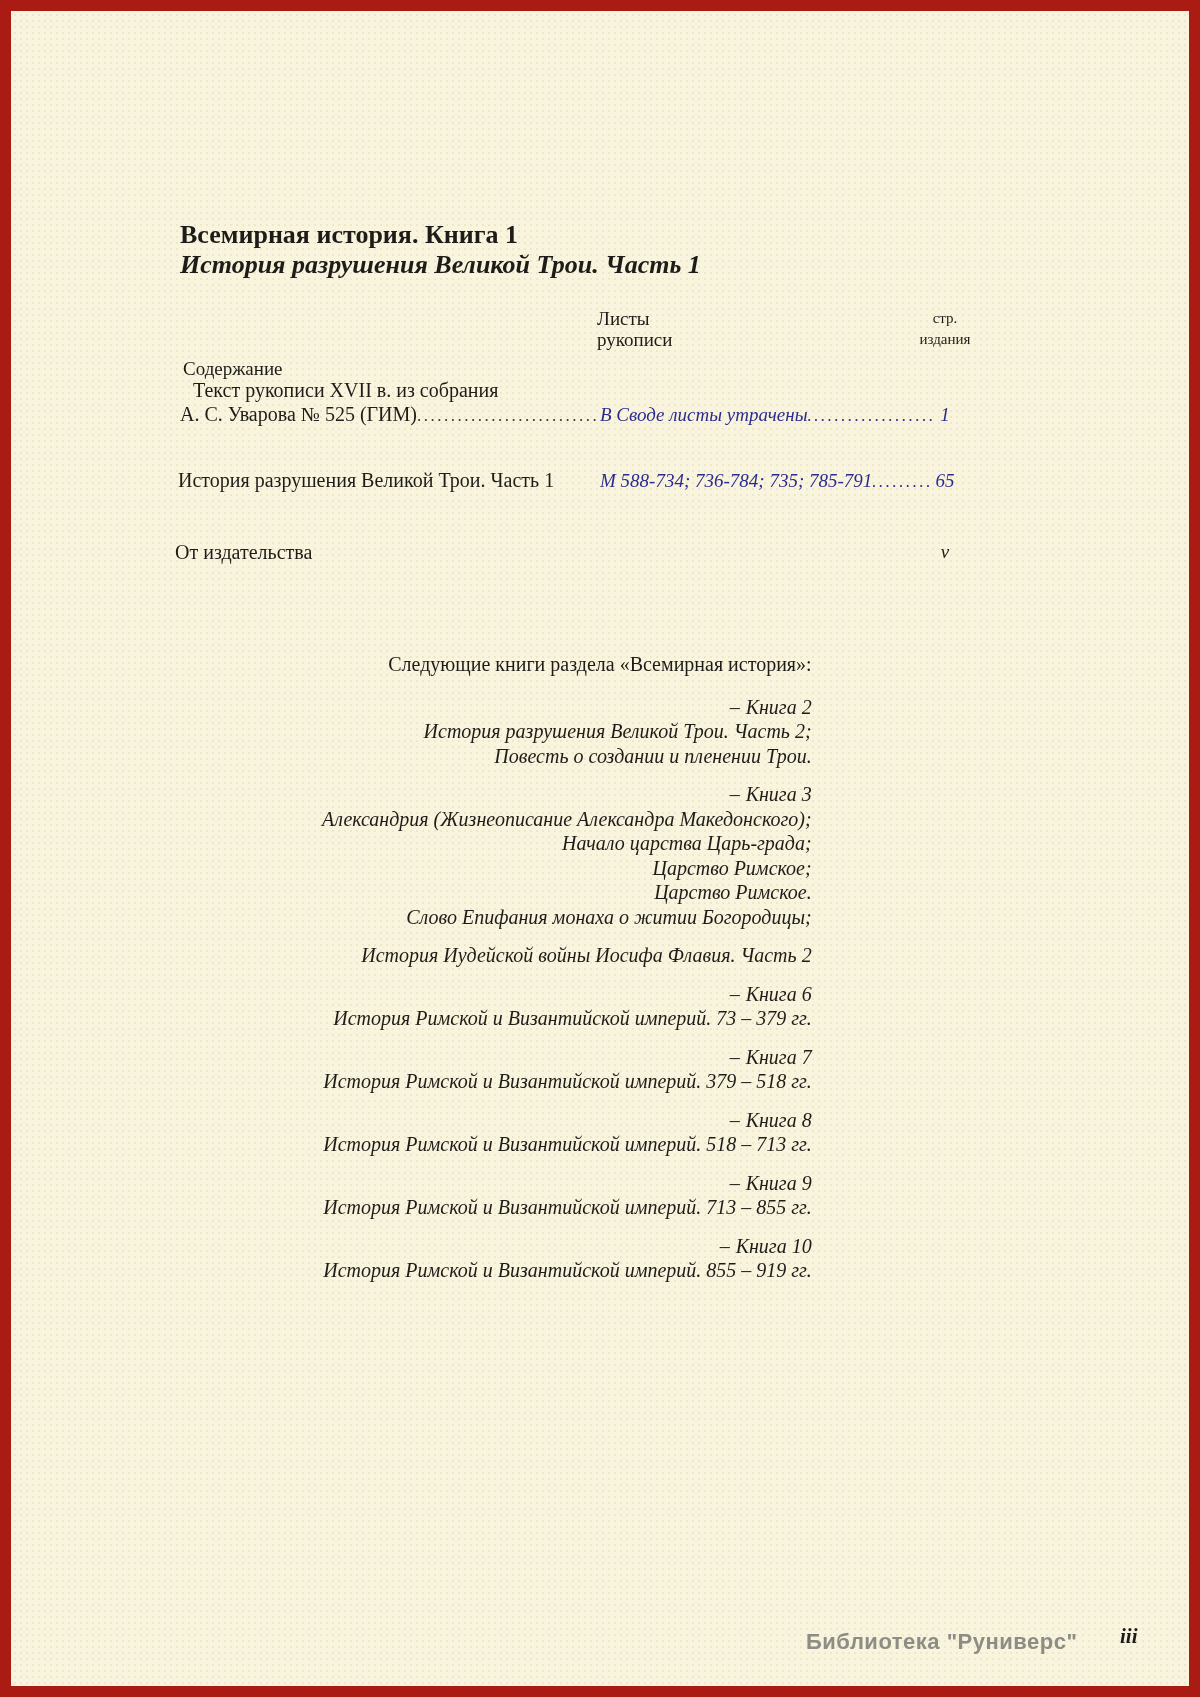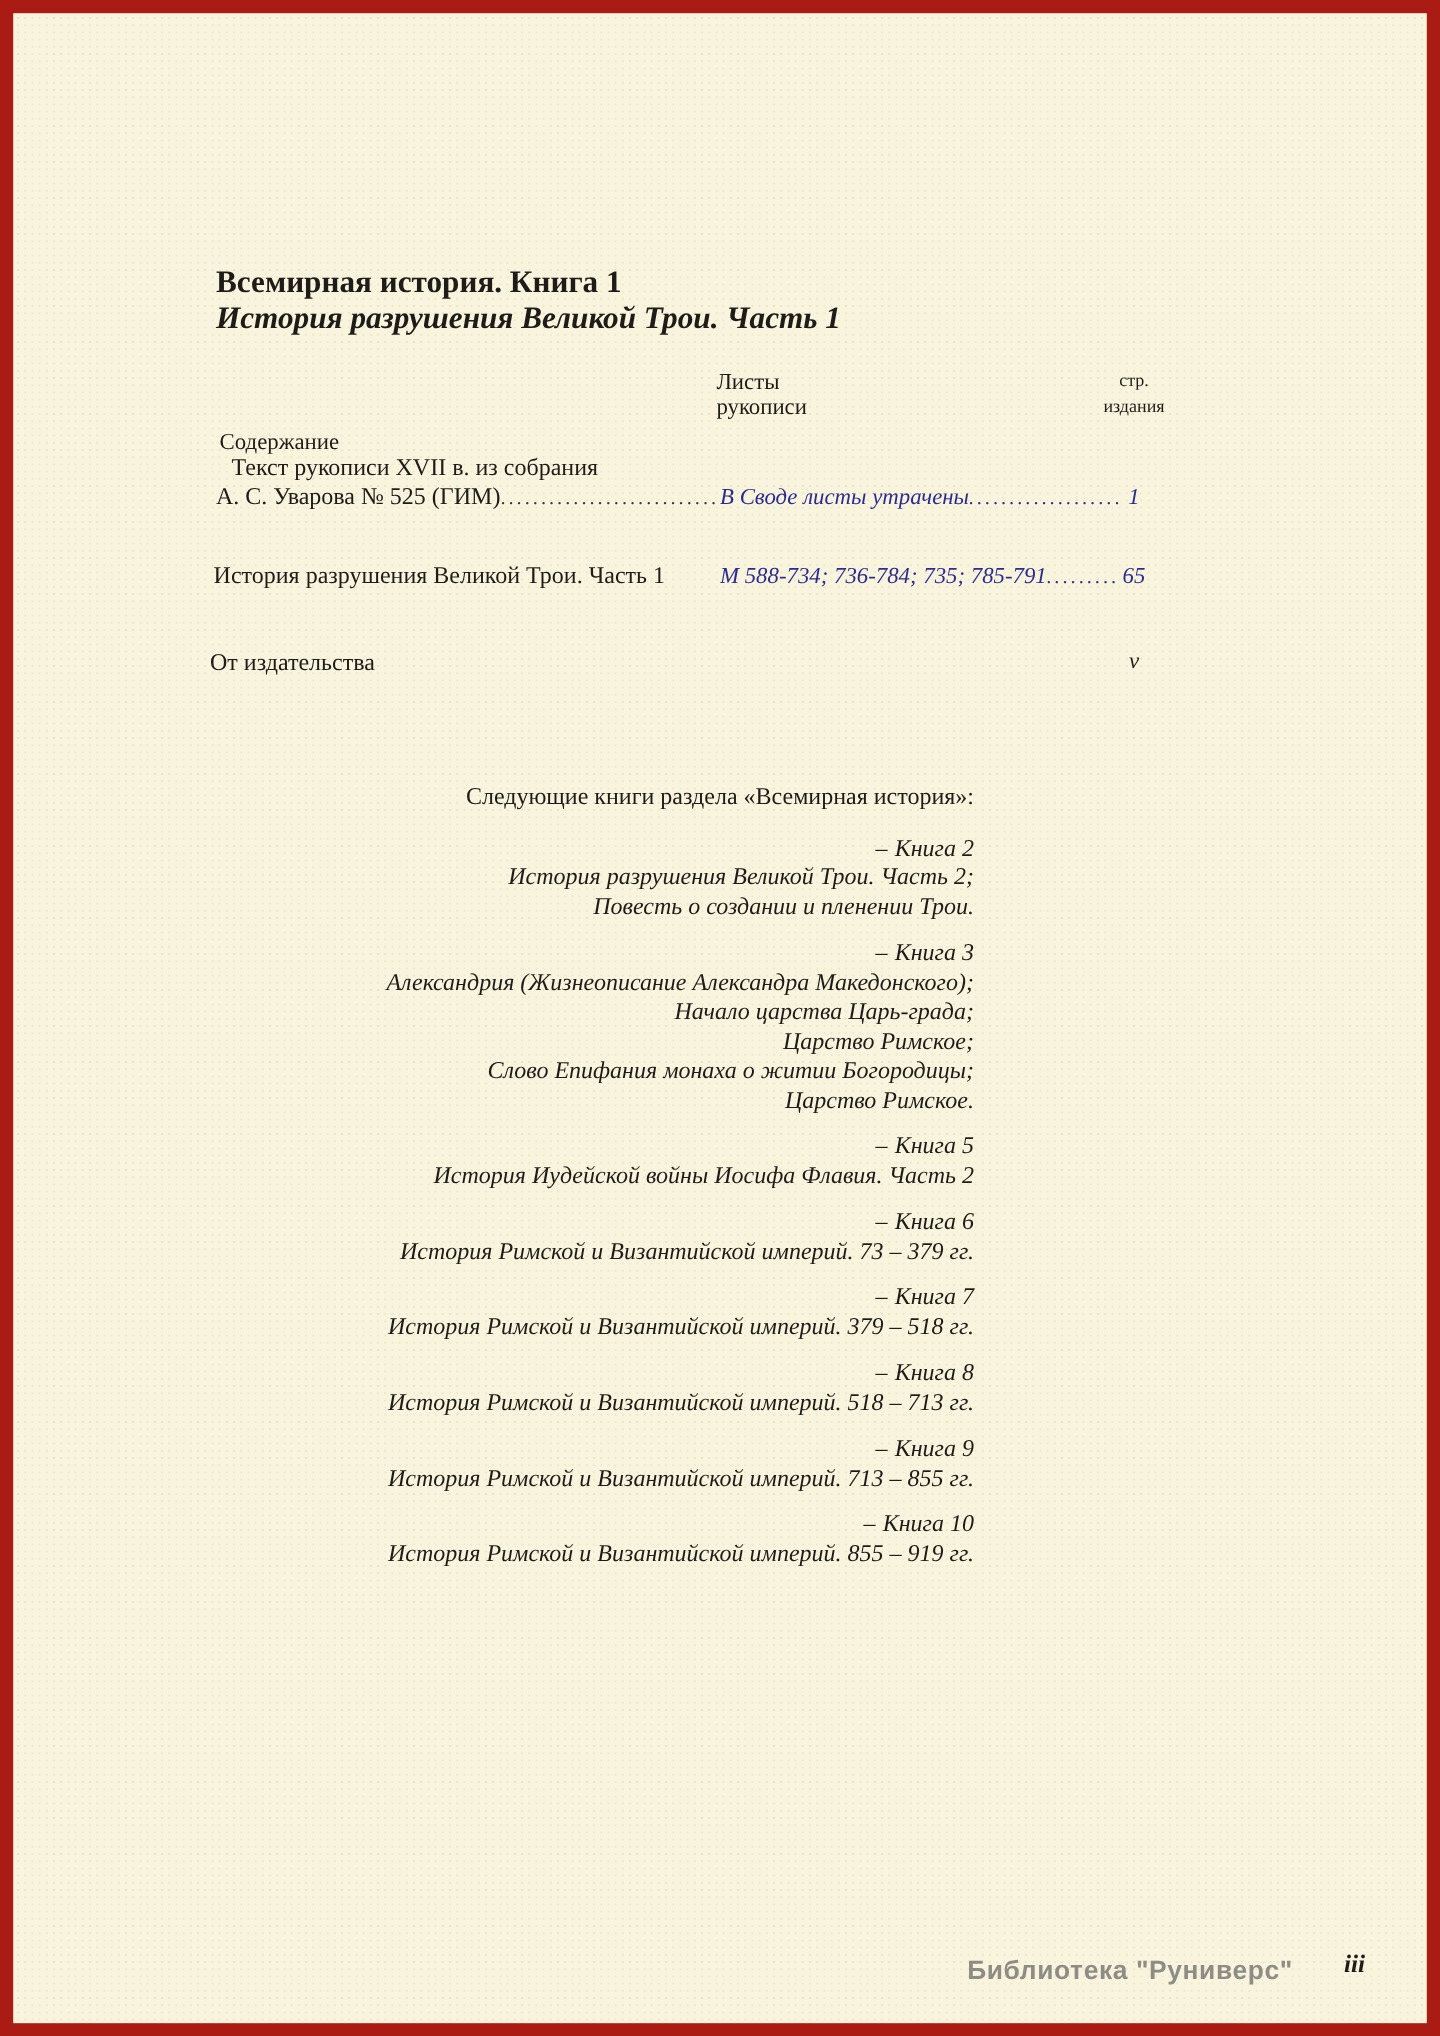--- a/index.html
+++ b/index.html
@@ -98,27 +98,26 @@
       <div class="book-label"><span class="book-dash">–</span><span>Книга 2</span></div>
       <div class="book-item">История разрушения Великой Трои. Часть 2;</div>
       <div class="book-item">Повесть о создании и пленении Трои.</div>
     </div>
 
     <div class="book">
       <div class="book-label"><span class="book-dash">–</span><span>Книга 3</span></div>
       <div class="book-item">Александрия (Жизнеописание Александра Македонского);</div>
       <div class="book-item">Начало царства Царь-града;</div>
       <div class="book-item">Царство Римское;</div>
+      <div class="book-item">Царство Римское.</div>
       <div class="book-item">Слово Епифания монаха о житии Богородицы;</div>
-      <div class="book-item">Царство Римское.</div>
     </div>
 
 
     <div class="book">
-      <div class="book-label"><span class="book-dash">–</span><span>Книга 5</span></div>
       <div class="book-item">История Иудейской войны Иосифа Флавия. Часть 2</div>
     </div>
 
     <div class="book">
       <div class="book-label"><span class="book-dash">–</span><span>Книга 6</span></div>
       <div class="book-item">История Римской и Византийской империй. 73 – 379 гг.</div>
     </div>
 
     <div class="book">
       <div class="book-label"><span class="book-dash">–</span><span>Книга 7</span></div>

